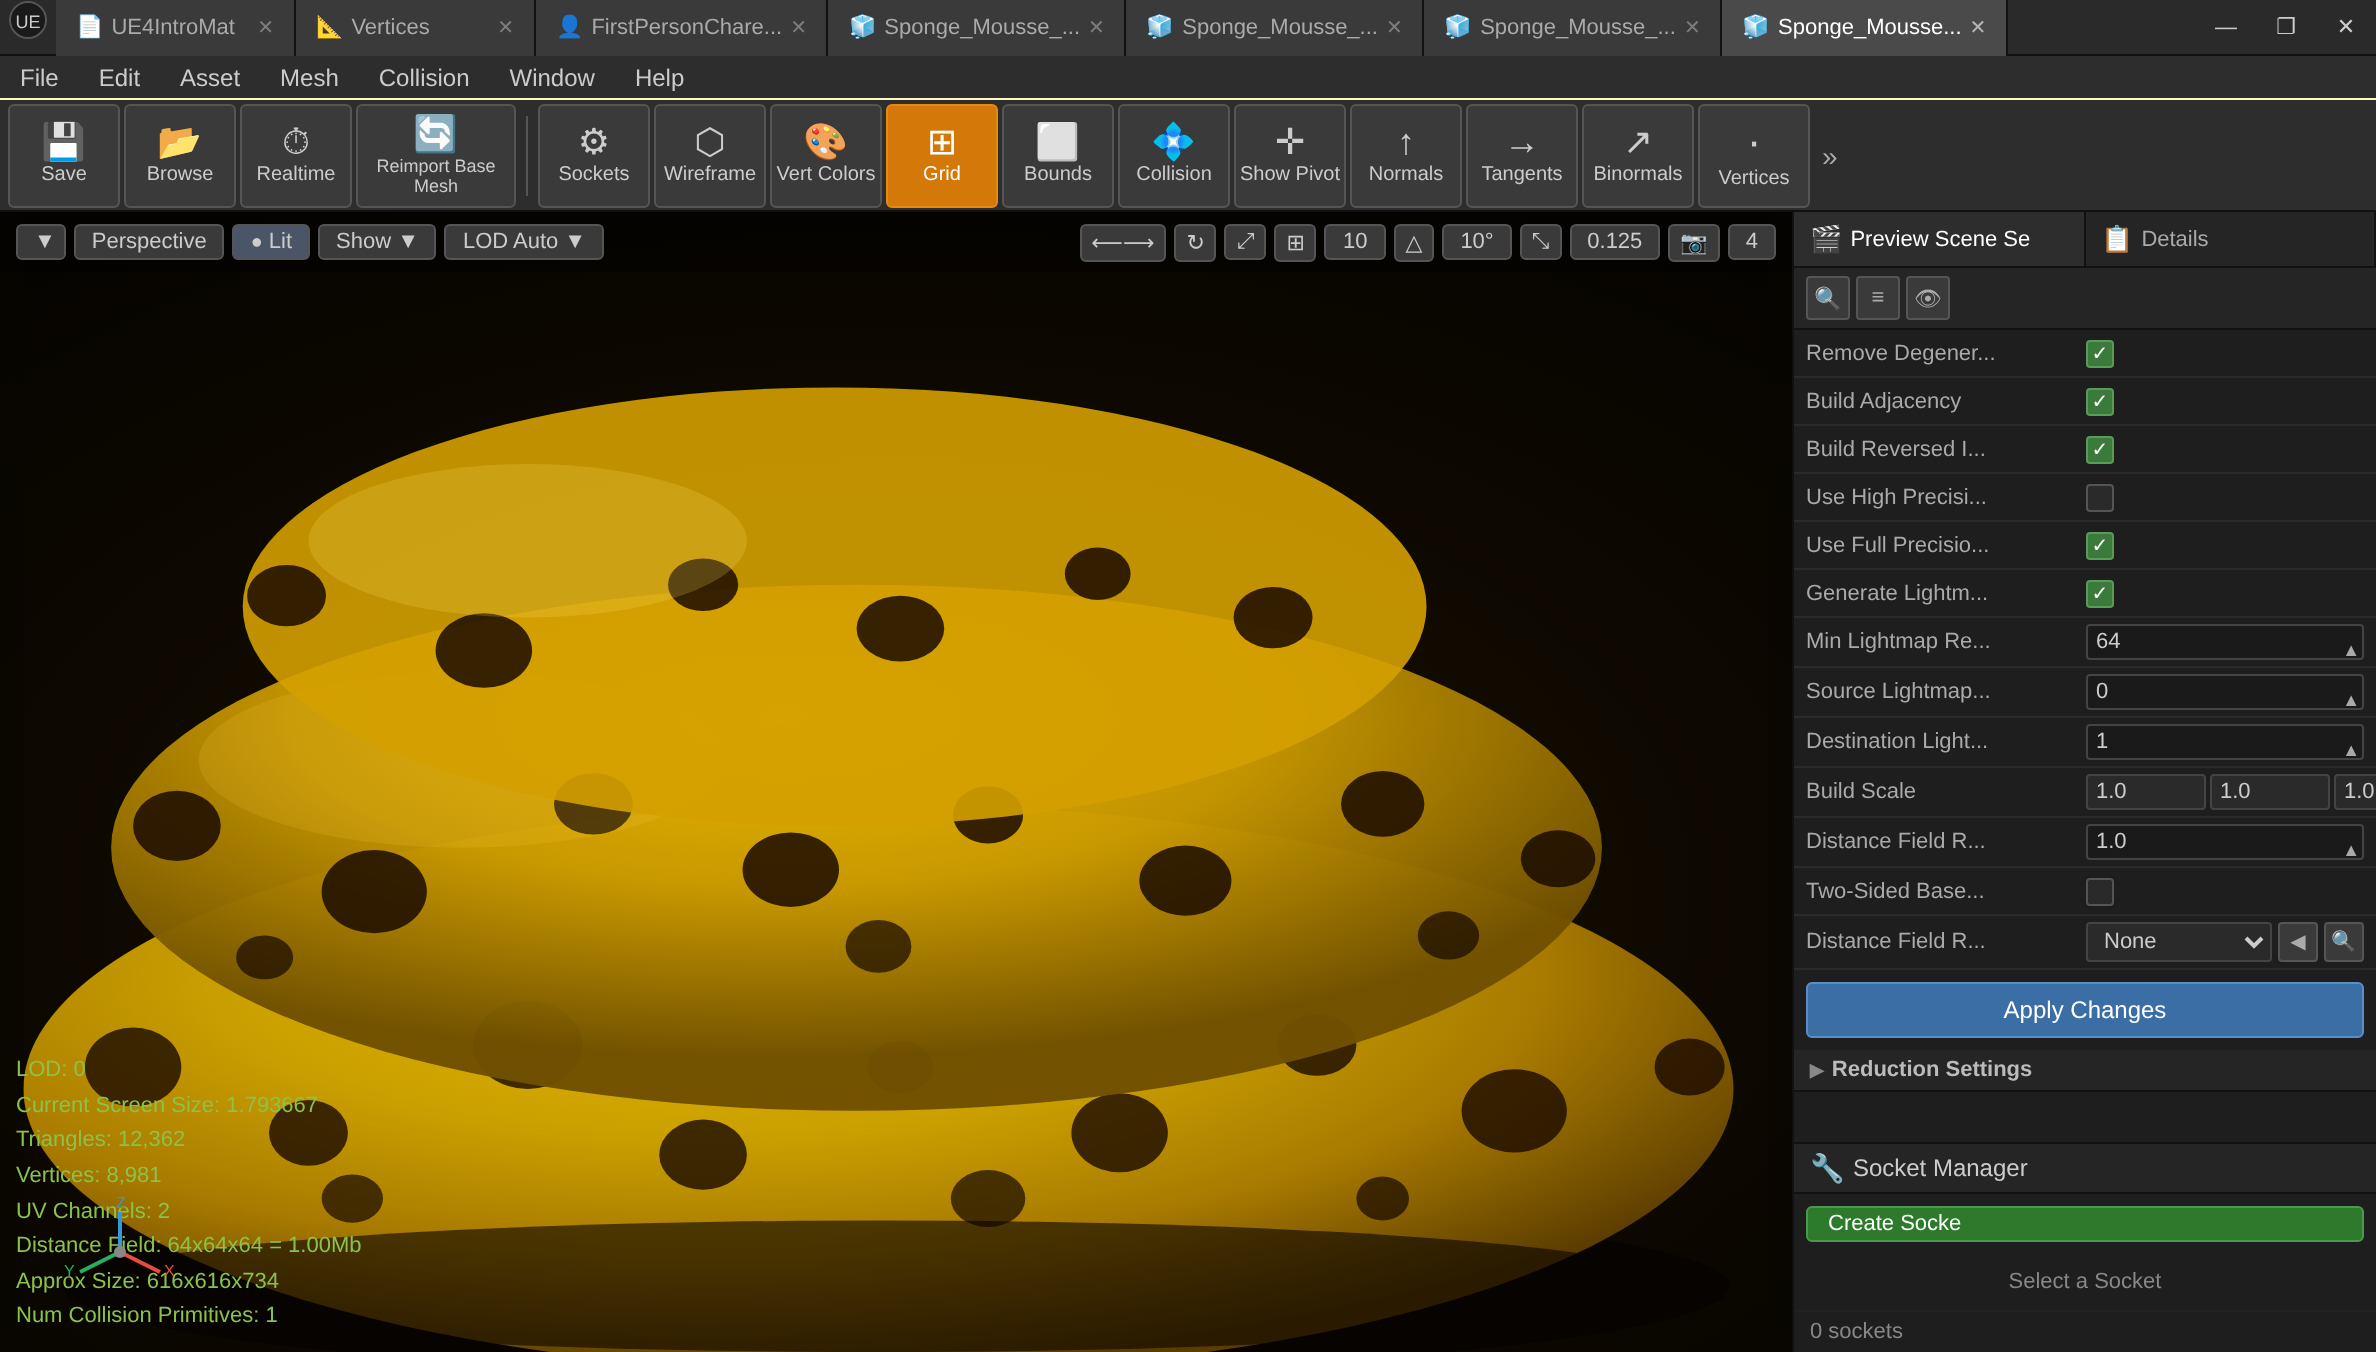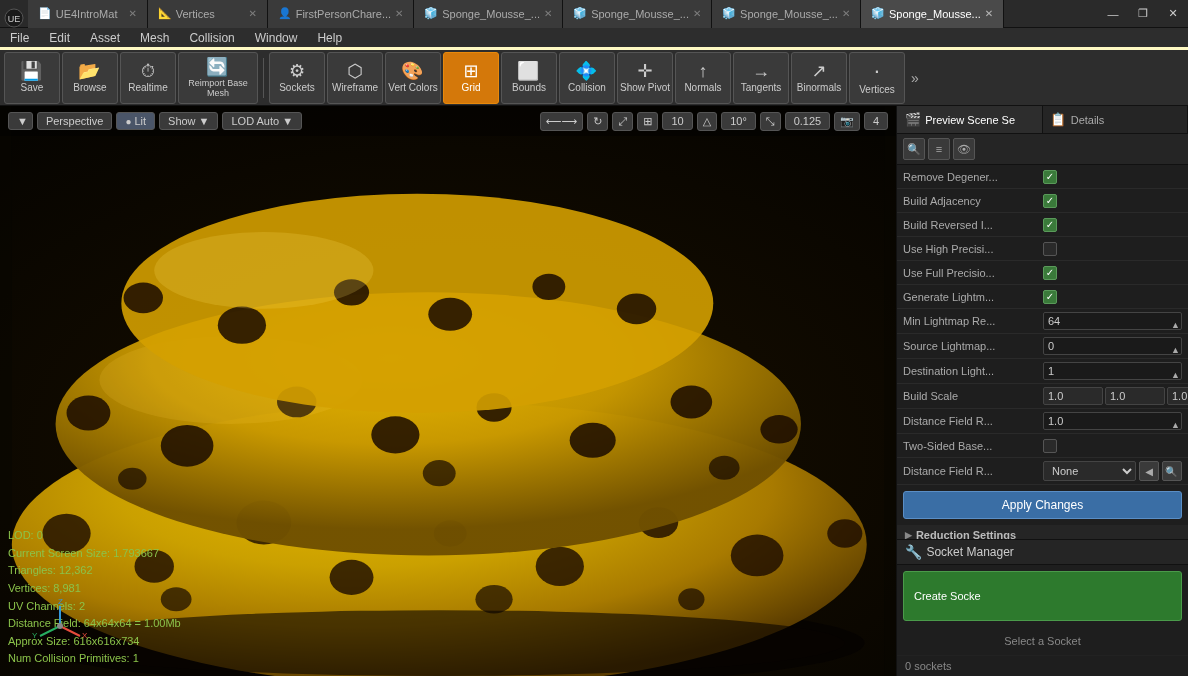--- a/index.html
+++ b/index.html
@@ -1,29 +1,29 @@
 <!DOCTYPE html>
 <html><head>
   <meta charset="utf-8">
   <style>
     * { box-sizing: border-box; margin: 0; padding: 0; }
     body { background: #1a1a1a; color: #ccc; font-family: 'Segoe UI', Arial, sans-serif; font-size: 12px; width: 1188px; height: 676px; overflow: hidden; }
 
     
     .titlebar { background: #2a2a2a; height: 28px; display: flex; align-items: center; border-bottom: 1px solid #111; }
-    .titlebar-logo { width: 28px; height: 28px; display: flex; align-items: flex-end; justify-content: center; }
+    .titlebar-logo { width: 28px; height: 28px; display: flex; align-items: flex-start; justify-content: center; }
     .tabs-bar { display: flex; flex: 1; overflow: hidden; height: 28px; }
     .tab { display: flex; align-items: center; padding: 0 10px; background: #3a3a3a; border-right: 1px solid #111; font-size: 11px; color: #aaa; white-space: nowrap; cursor: pointer; min-width: 120px; max-width: 160px; gap: 4px; }
     .tab.active { background: #4a4a4a; color: #fff; }
     .tab-close { margin-left: auto; opacity: 0.6; font-size: 10px; }
     .titlebar-controls { display: flex; align-items: center; gap: 0; }
     .titlebar-btn { width: 30px; height: 28px; display: flex; align-items: center; justify-content: center; font-size: 11px; cursor: pointer; }
 
     
-    .menubar { background: #2d2d2d; height: 22px; display: flex; align-items: flex-end; border-bottom: 3px solid #fef9c3; }
+    .menubar { background: #2d2d2d; height: 22px; display: flex; align-items: flex-end; border-bottom: 1px solid #fef9c3; }
     .menubar-item { padding: 0 10px; height: 100%; display: flex; align-items: center; font-size: 12px; color: #ccc; cursor: pointer; }
 
     
     .toolbar { background: #2d2d2d; height: 56px; display: flex; align-items: center; border-bottom: 1px solid #111; padding: 0 4px; gap: 2px; }
     .toolbar-btn { display: flex; flex-direction: column; align-items: center; justify-content: center; width: 56px; height: 52px; background: #3a3a3a; border: 1px solid #555; border-radius: 3px; cursor: pointer; gap: 2px; font-size: 10px; color: #ccc; }
     .toolbar-btn.active { background: #d4780a; border-color: #e8890b; color: #fff; }
     .toolbar-btn .icon { font-size: 18px; line-height: 1; }
     .toolbar-separator { width: 1px; height: 40px; background: #555; margin: 0 3px; }
     .toolbar-expand { color: #aaa; font-size: 14px; cursor: pointer; padding: 4px; }
 
@@ -77,21 +77,21 @@
     .section-header { background: #252525; padding: 4px 8px; font-size: 11px; color: #bbb; font-weight: bold; display: flex; align-items: center; gap: 4px; cursor: pointer; border-bottom: 1px solid #111; }
     .section-arrow { font-size: 9px; color: #888; }
 
     
     .apply-btn { margin: 6px; padding: 6px 12px; background: #3a6ea5; border: 1px solid #5a8ec5; border-radius: 3px; color: #fff; font-size: 12px; cursor: pointer; text-align: center; }
 
     
     .socket-panel { background: #1e1e1e; border-top: 1px solid #111; }
     .socket-header { display: flex; align-items: center; padding: 4px 8px; background: #252525; border-bottom: 1px solid #111; gap: 4px; }
     .socket-icon { font-size: 14px; }
-    .create-socket-btn { margin: 6px; padding: 18px 10px; background: #2d7a2d; border: 1px solid #4a9a4a; border-radius: 3px; color: #fff; font-size: 11px; cursor: pointer; }
+    .create-socket-btn { margin: 6px; padding: 2px 10px; background: #2d7a2d; border: 1px solid #4a9a4a; border-radius: 3px; color: #fff; font-size: 11px; cursor: pointer; }
     .socket-info { padding: 8px; font-size: 11px; color: #888; text-align: center; }
     .socket-count { padding: 4px 8px; font-size: 11px; color: #888; border-top: 1px solid #222; }
 
     
     .mesh-canvas { width: 100%; height: 100%; position: absolute; top: 0; left: 0; }
 
     
     .num-input-wrap { position: relative; display: flex; align-items: flex-end; flex: 1; }
     .num-input-wrap input { padding-right: 18px; }
     .num-arrow { position: absolute; right: 2px; color: #aaa; font-size: 9px; cursor: pointer; }

